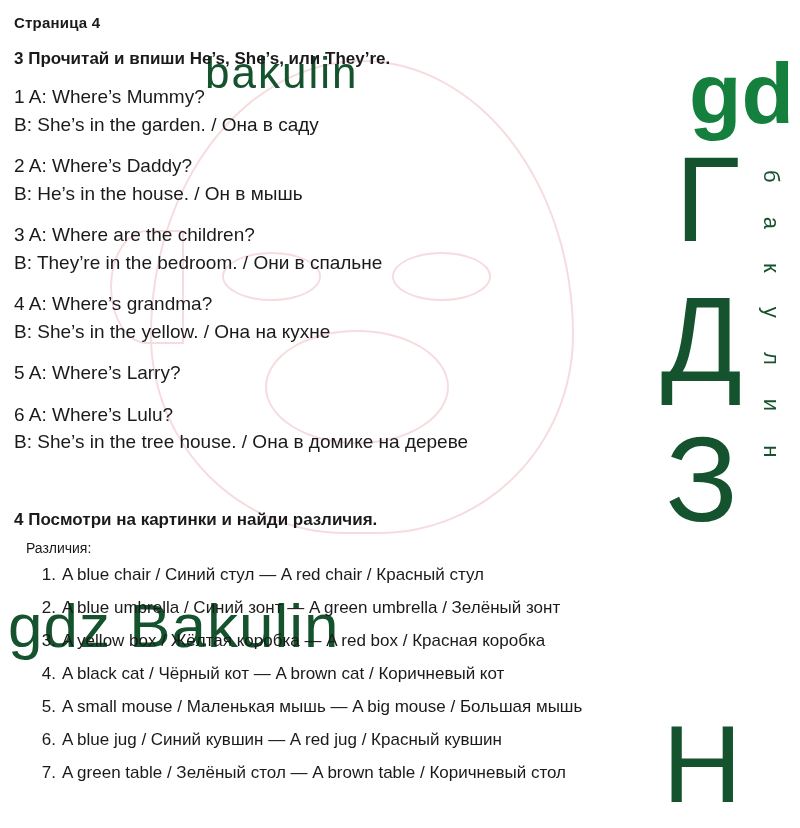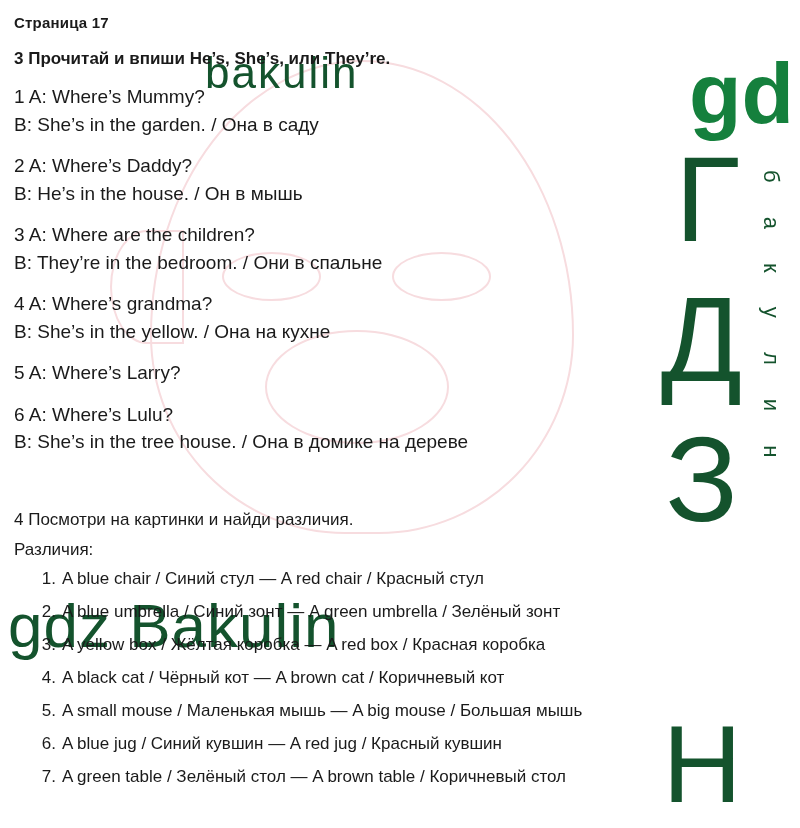--- a/index.html
+++ b/index.html
@@ -105,26 +105,26 @@
   .qa-line {
     font-size: 19px;
     line-height: 1.45;
     white-space: nowrap;
   }
   .section-gap {
     height: 40px;
   }
   .task-title-2 {
     font-size: 17px;
-    font-weight: normal;
+    font-weight: bold;
     margin: 0 0 10px 0;
   }
   .diff-label {
-    font-size: 17px;
-    margin: 0 0 10px 0;
+    font-size: 14px;
+    margin: 0 0 10px 12px;
   }
   ol.diff-list {
     margin: 0;
     padding-left: 48px;
     list-style: none;
     counter-reset: diffcounter;
   }
   ol.diff-list li {
     counter-increment: diffcounter;
     font-size: 17px;
@@ -159,21 +159,21 @@
   <div class="wm wm-faint" style="right:62px; top:410px; font-size:120px;">З</div>
   <div class="wm wm-faint" style="right:58px; top:700px; font-size:110px;">Н</div>
 
   <div class="wm wm-faint" style="right:16px; top:170px; font-size:22px; writing-mode:vertical-rl; letter-spacing:14px;">б а к у л и н</div>
 
   <div class="wm wm-faint" style="left:8px; top:590px; font-size:62px; letter-spacing:1px;">gdz Bakulin</div>
 </div>
 
 <div class="page">
 
-  <div class="page-header">Страница 17</div>
+  <div class="page-header">Страница 4</div>
 
   <div class="task-title">3 Прочитай и впиши He’s, She’s, или They’re.</div>
 
   <div class="qa-block">
     <div class="qa-line">1 A: Where’s Mummy?</div>
     <div class="qa-line">B: She’s in the garden. / Она в саду</div>
   </div>
   <div class="qa-block">
     <div class="qa-line">2 A: Where’s Daddy?</div>
     <div class="qa-line">B: He’s in the house. / Он в мышь</div>

